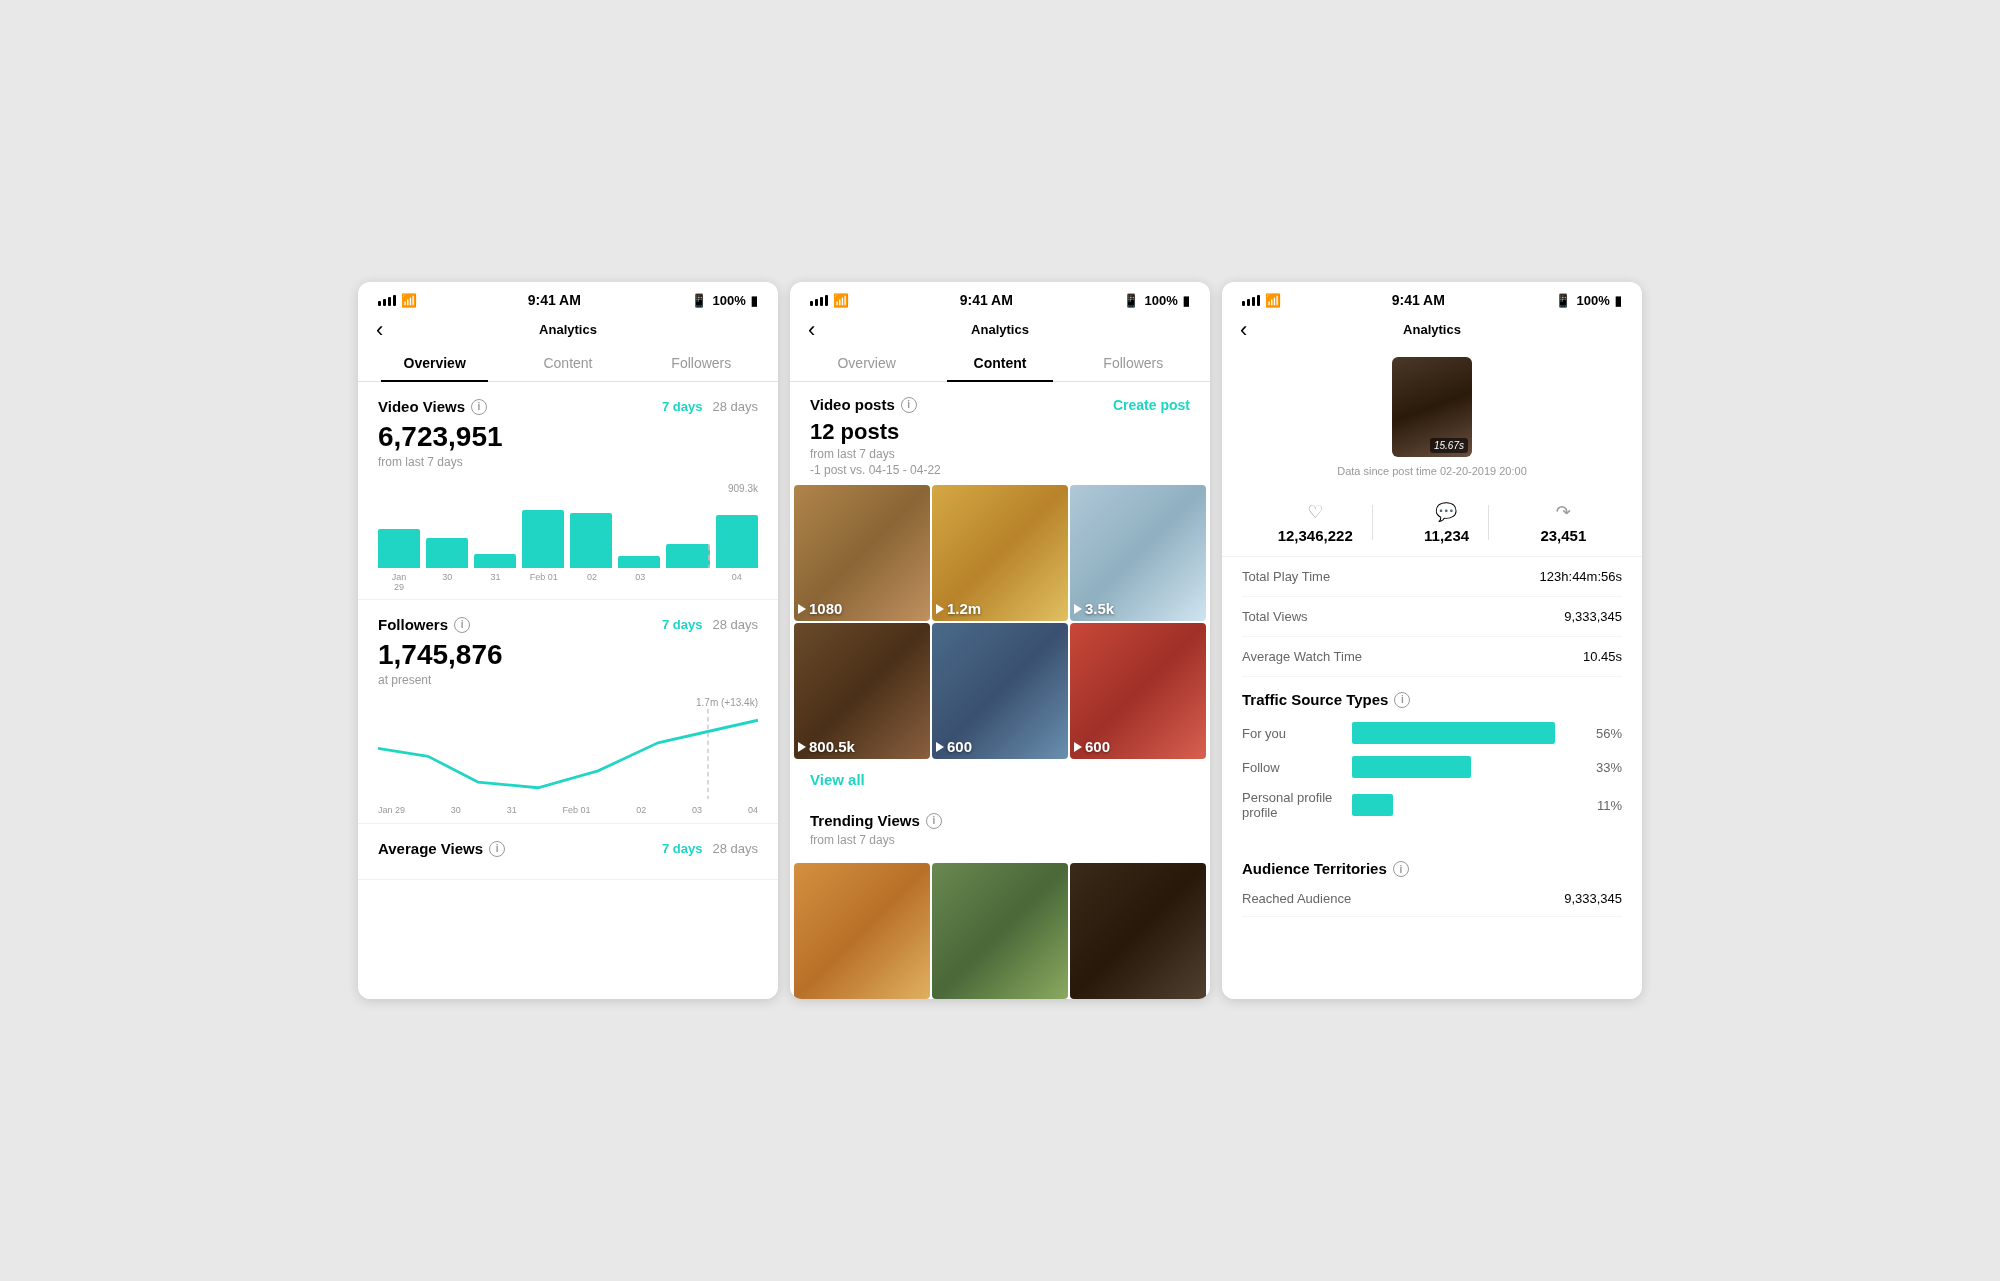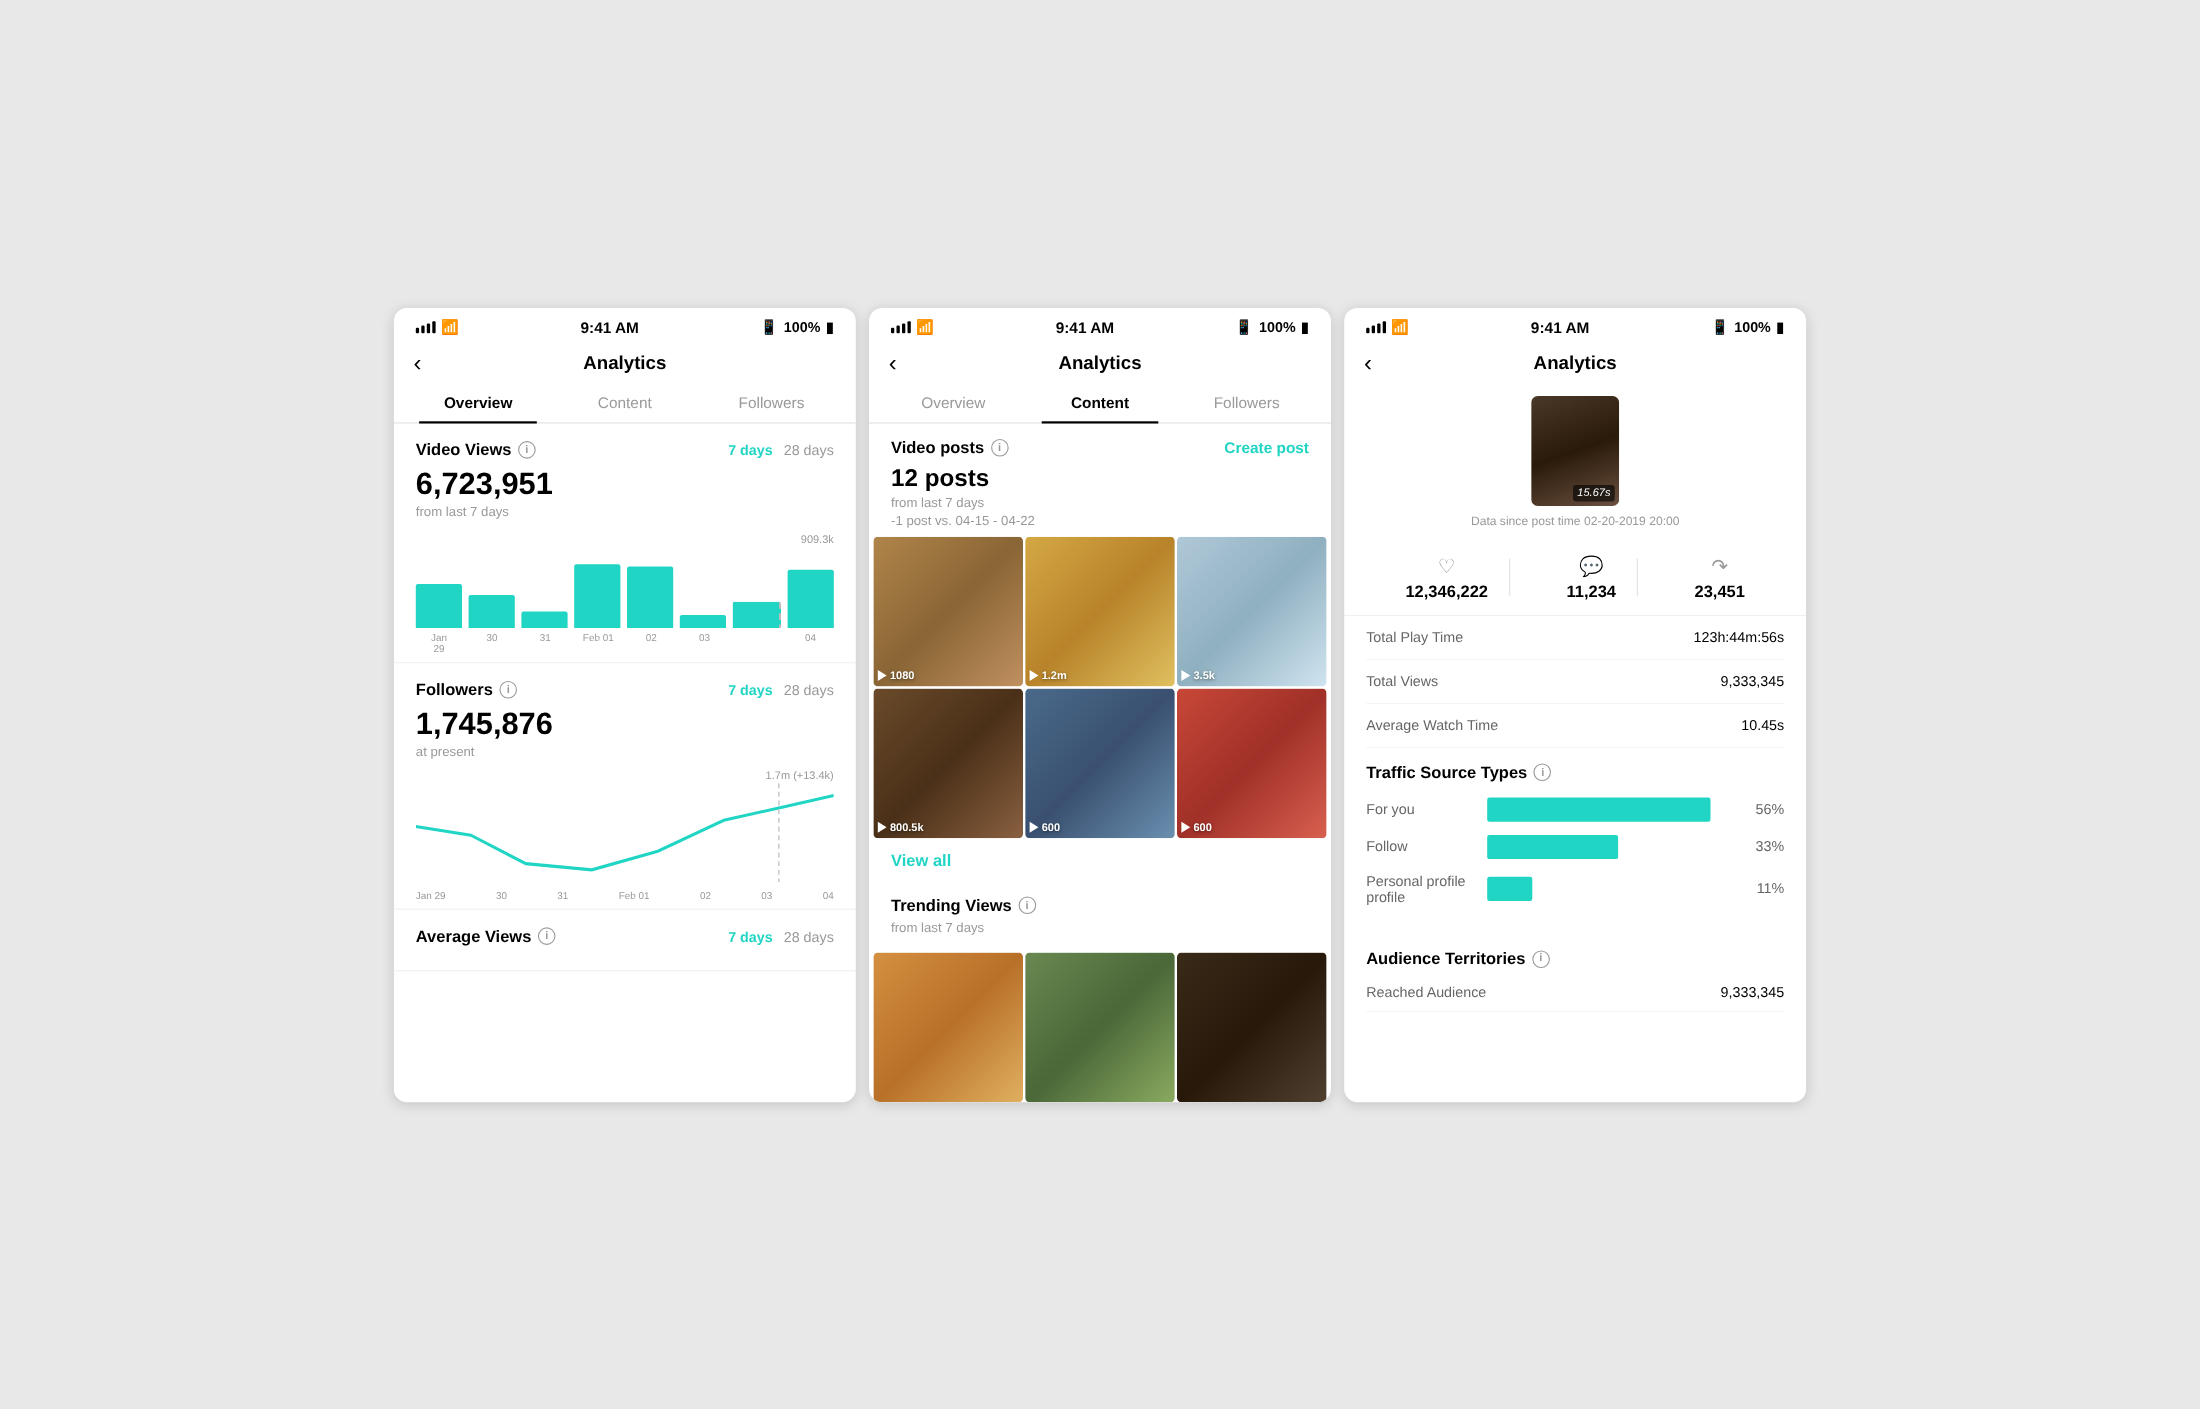--- a/index.html
+++ b/index.html
@@ -50,21 +50,21 @@
     .back-arrow {
       font-size: 22px;
       color: #000;
       cursor: pointer;
       position: absolute;
       left: 18px;
     }
     .nav-title {
       flex: 1;
       text-align: center;
-      font-size: 17px;
+      font-size: 13px;
       font-weight: 700;
     }
 
     .tabs {
       display: flex;
       border-bottom: 1px solid #e0e0e0;
       padding: 0 10px;
     }
     .tab {
       flex: 1;
@@ -243,21 +243,21 @@
       object-fit: cover;
     }
     .video-overlay {
       position: absolute;
       bottom: 4px;
       left: 4px;
       display: flex;
       align-items: center;
       gap: 3px;
       color: #fff;
-      font-size: 10px;
+      font-size: 15px;
       font-weight: 600;
       text-shadow: 0 1px 3px rgba(0,0,0,0.5);
     }
     .play-triangle {
       width: 0;
       height: 0;
       border-left: 8px solid #fff;
       border-top: 5px solid transparent;
       border-bottom: 5px solid transparent;
     }

